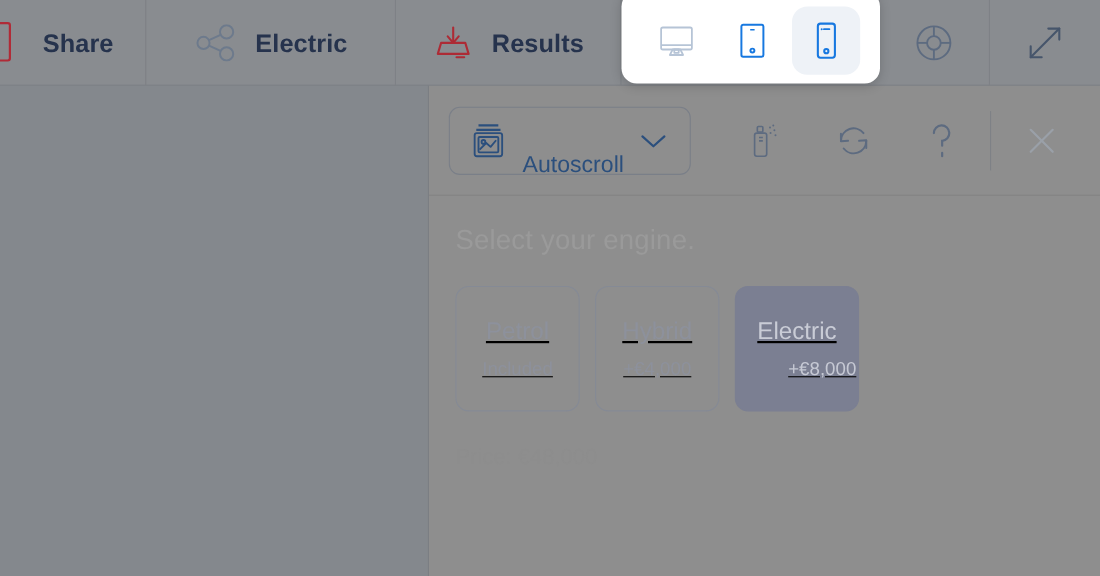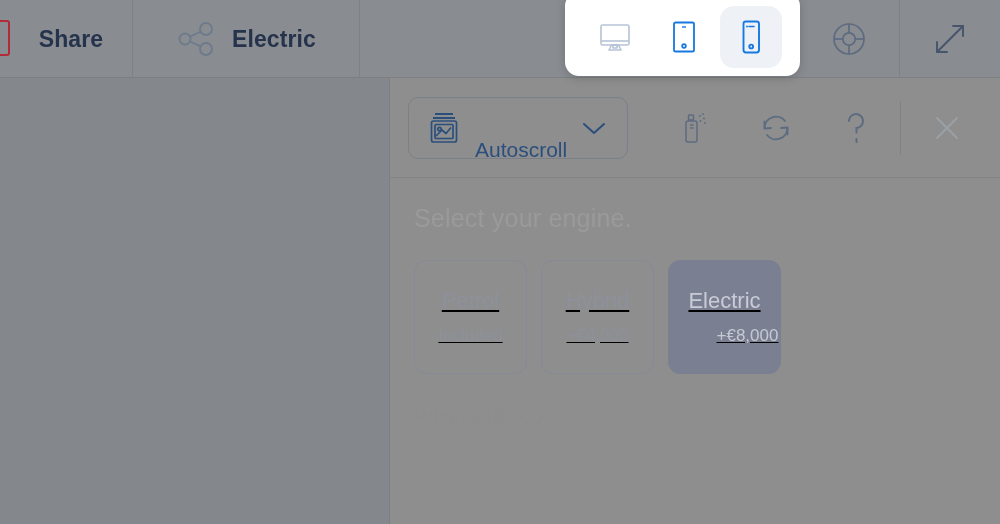--- a/index.html
+++ b/index.html
@@ -249,20 +249,31 @@
           <circle cx="30" cy="7" r="6"></circle>
           <circle cx="30" cy="27" r="6"></circle>
           <circle cx="9" cy="17" r="5.5"></circle>
           <line x1="14" y1="14.5" x2="25" y2="9.5"></line>
           <line x1="14" y1="19.5" x2="25" y2="24.5"></line>
         </svg>
       </span>
       <span class="tb-label">Electric</span>
     </div>
 
+    <div class="tb-item tb-results">
+      <span>
+        <svg width="38" height="36" viewBox="0 0 38 36" fill="none" stroke="#ad2b35" stroke-width="1.9" stroke-linecap="round" stroke-linejoin="round">
+          <line x1="19" y1="4" x2="19" y2="17"></line>
+          <polyline points="14,12 19,18 24,12"></polyline>
+          <path d="M8 18 L5 28 L33 28 L30 18 Z"></path>
+          <line x1="22" y1="31" x2="29" y2="31"></line>
+        </svg>
+      </span>
+      <span class="tb-label">Results</span>
+    </div>
 
     <div class="tb-item tb-spacer"></div>
 
     <div class="tb-item tb-help">
       <span>
         <svg width="40" height="40" viewBox="0 0 40 40" fill="none" stroke="#5d6b80" stroke-width="1.7">
           <circle cx="20" cy="20" r="15"></circle>
           <circle cx="20" cy="20" r="6.2"></circle>
           <line x1="20" y1="5" x2="20" y2="13.8"></line>
           <line x1="20" y1="26.2" x2="20" y2="35"></line>

